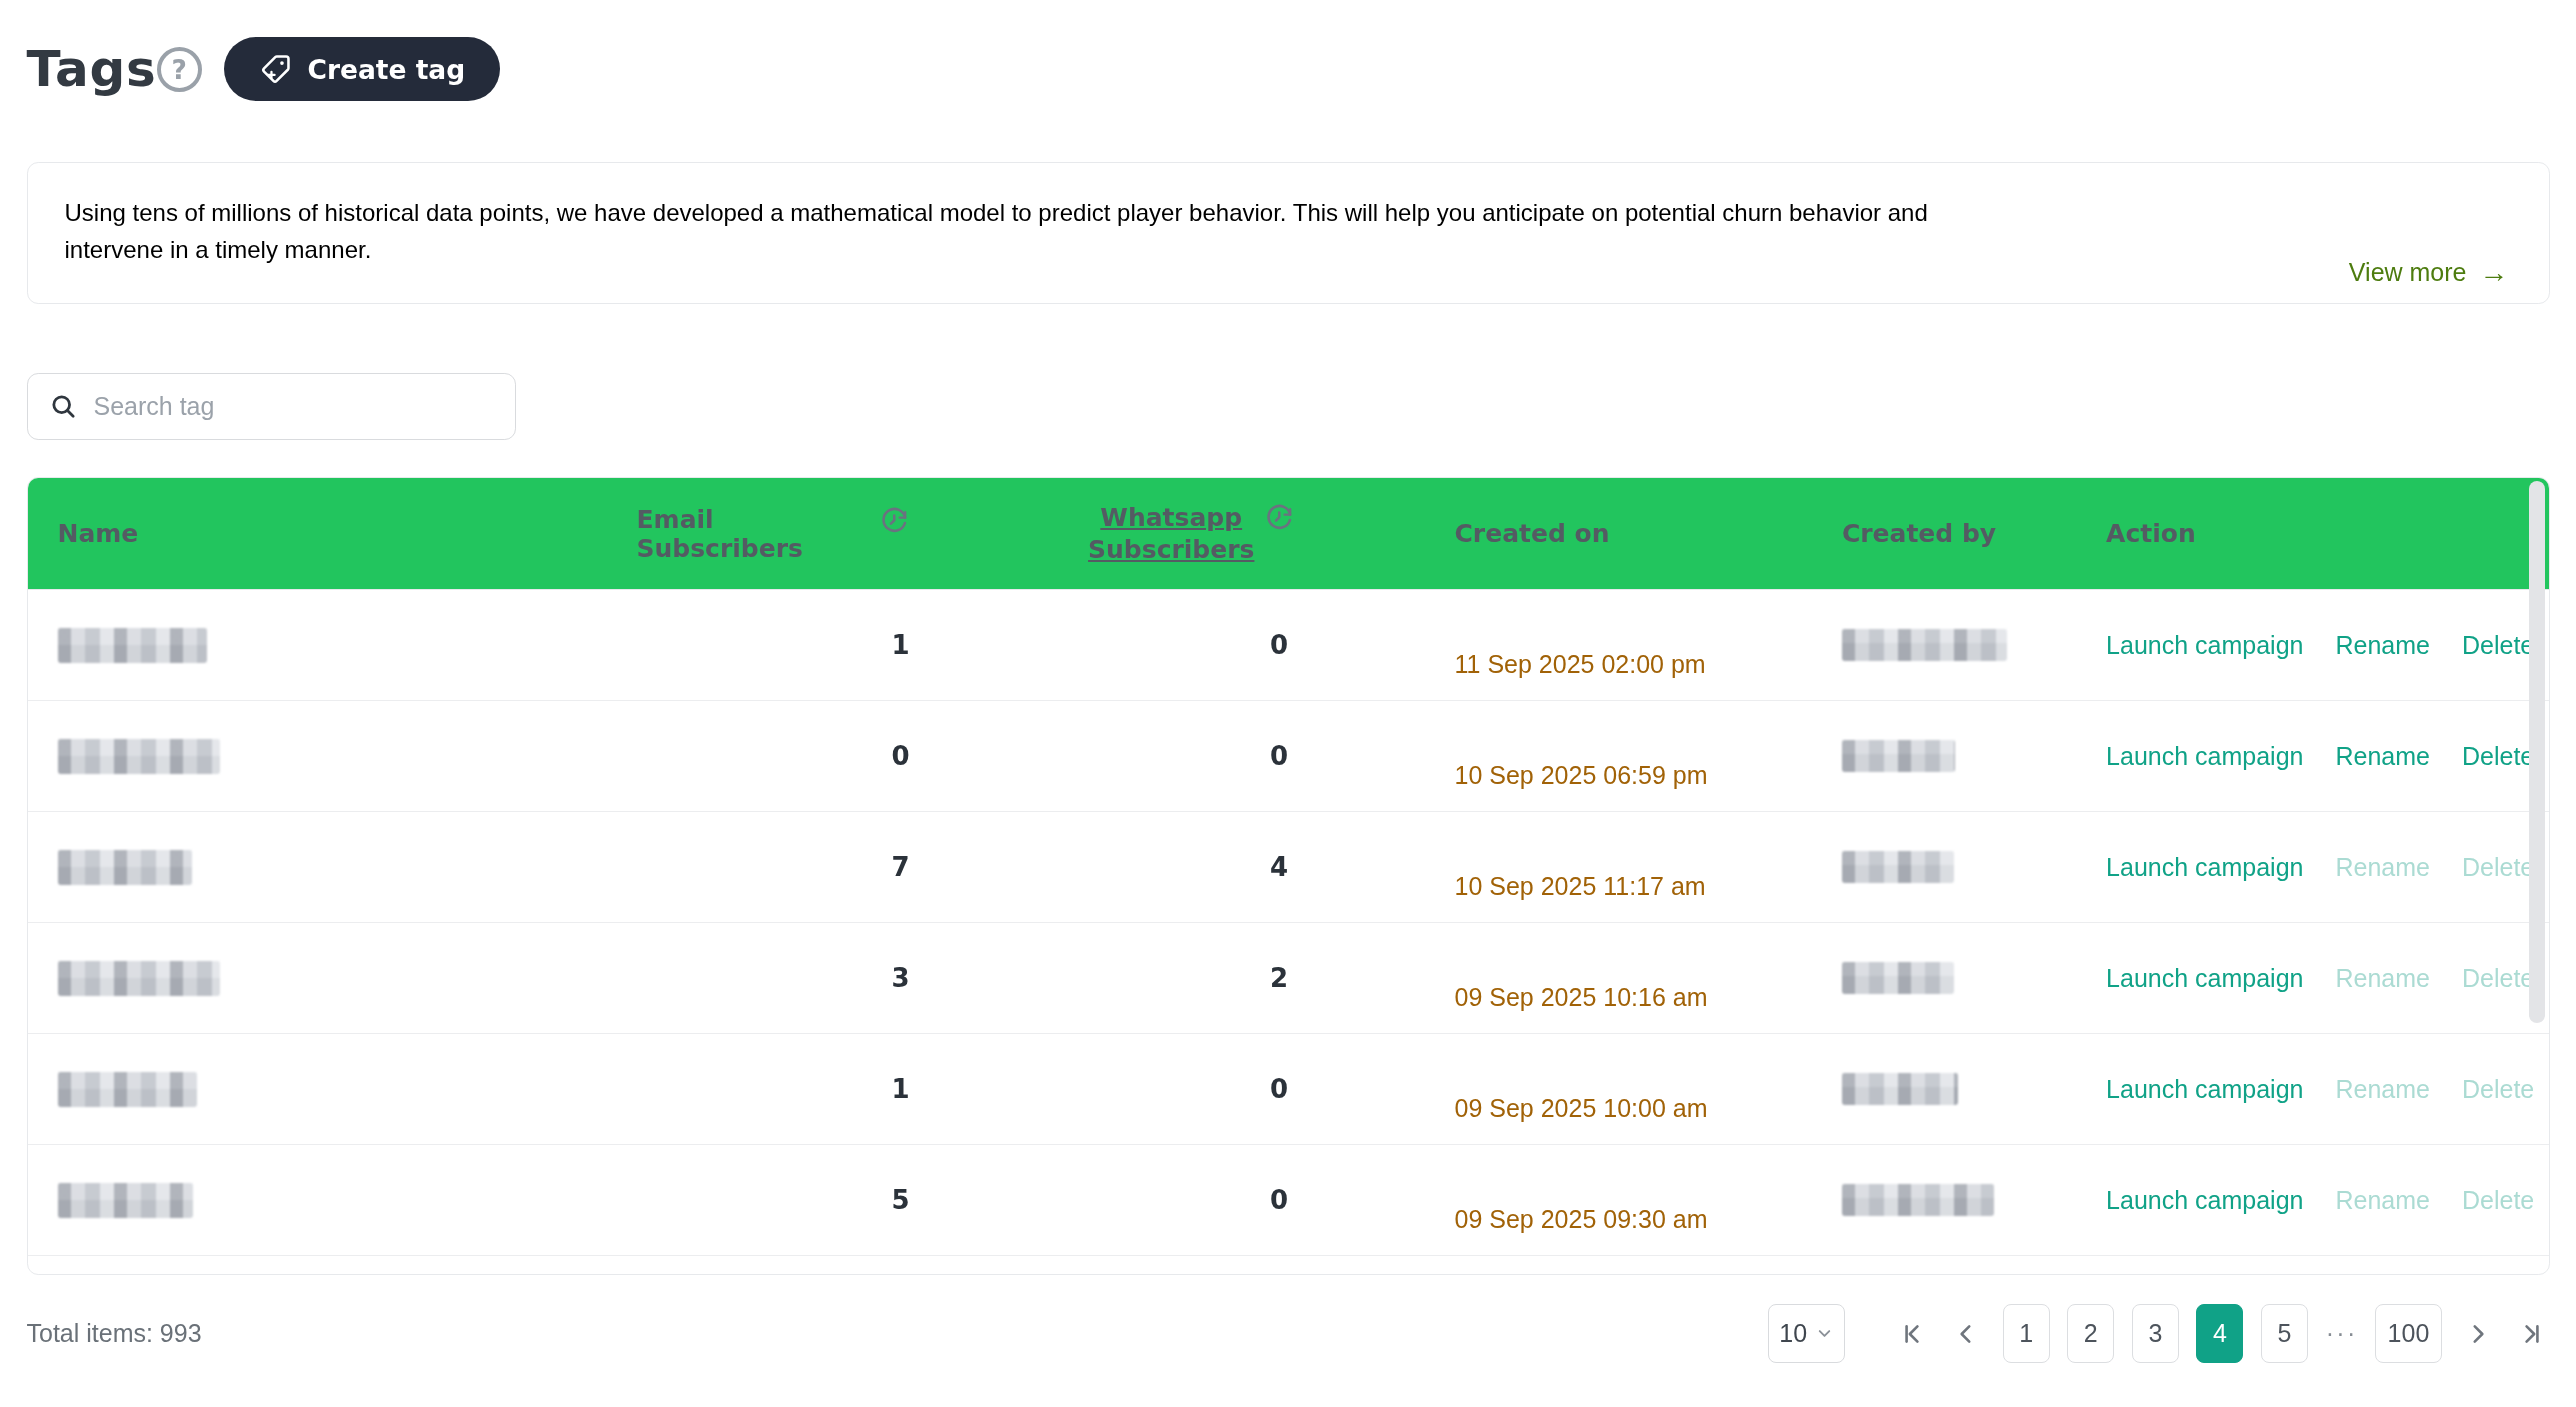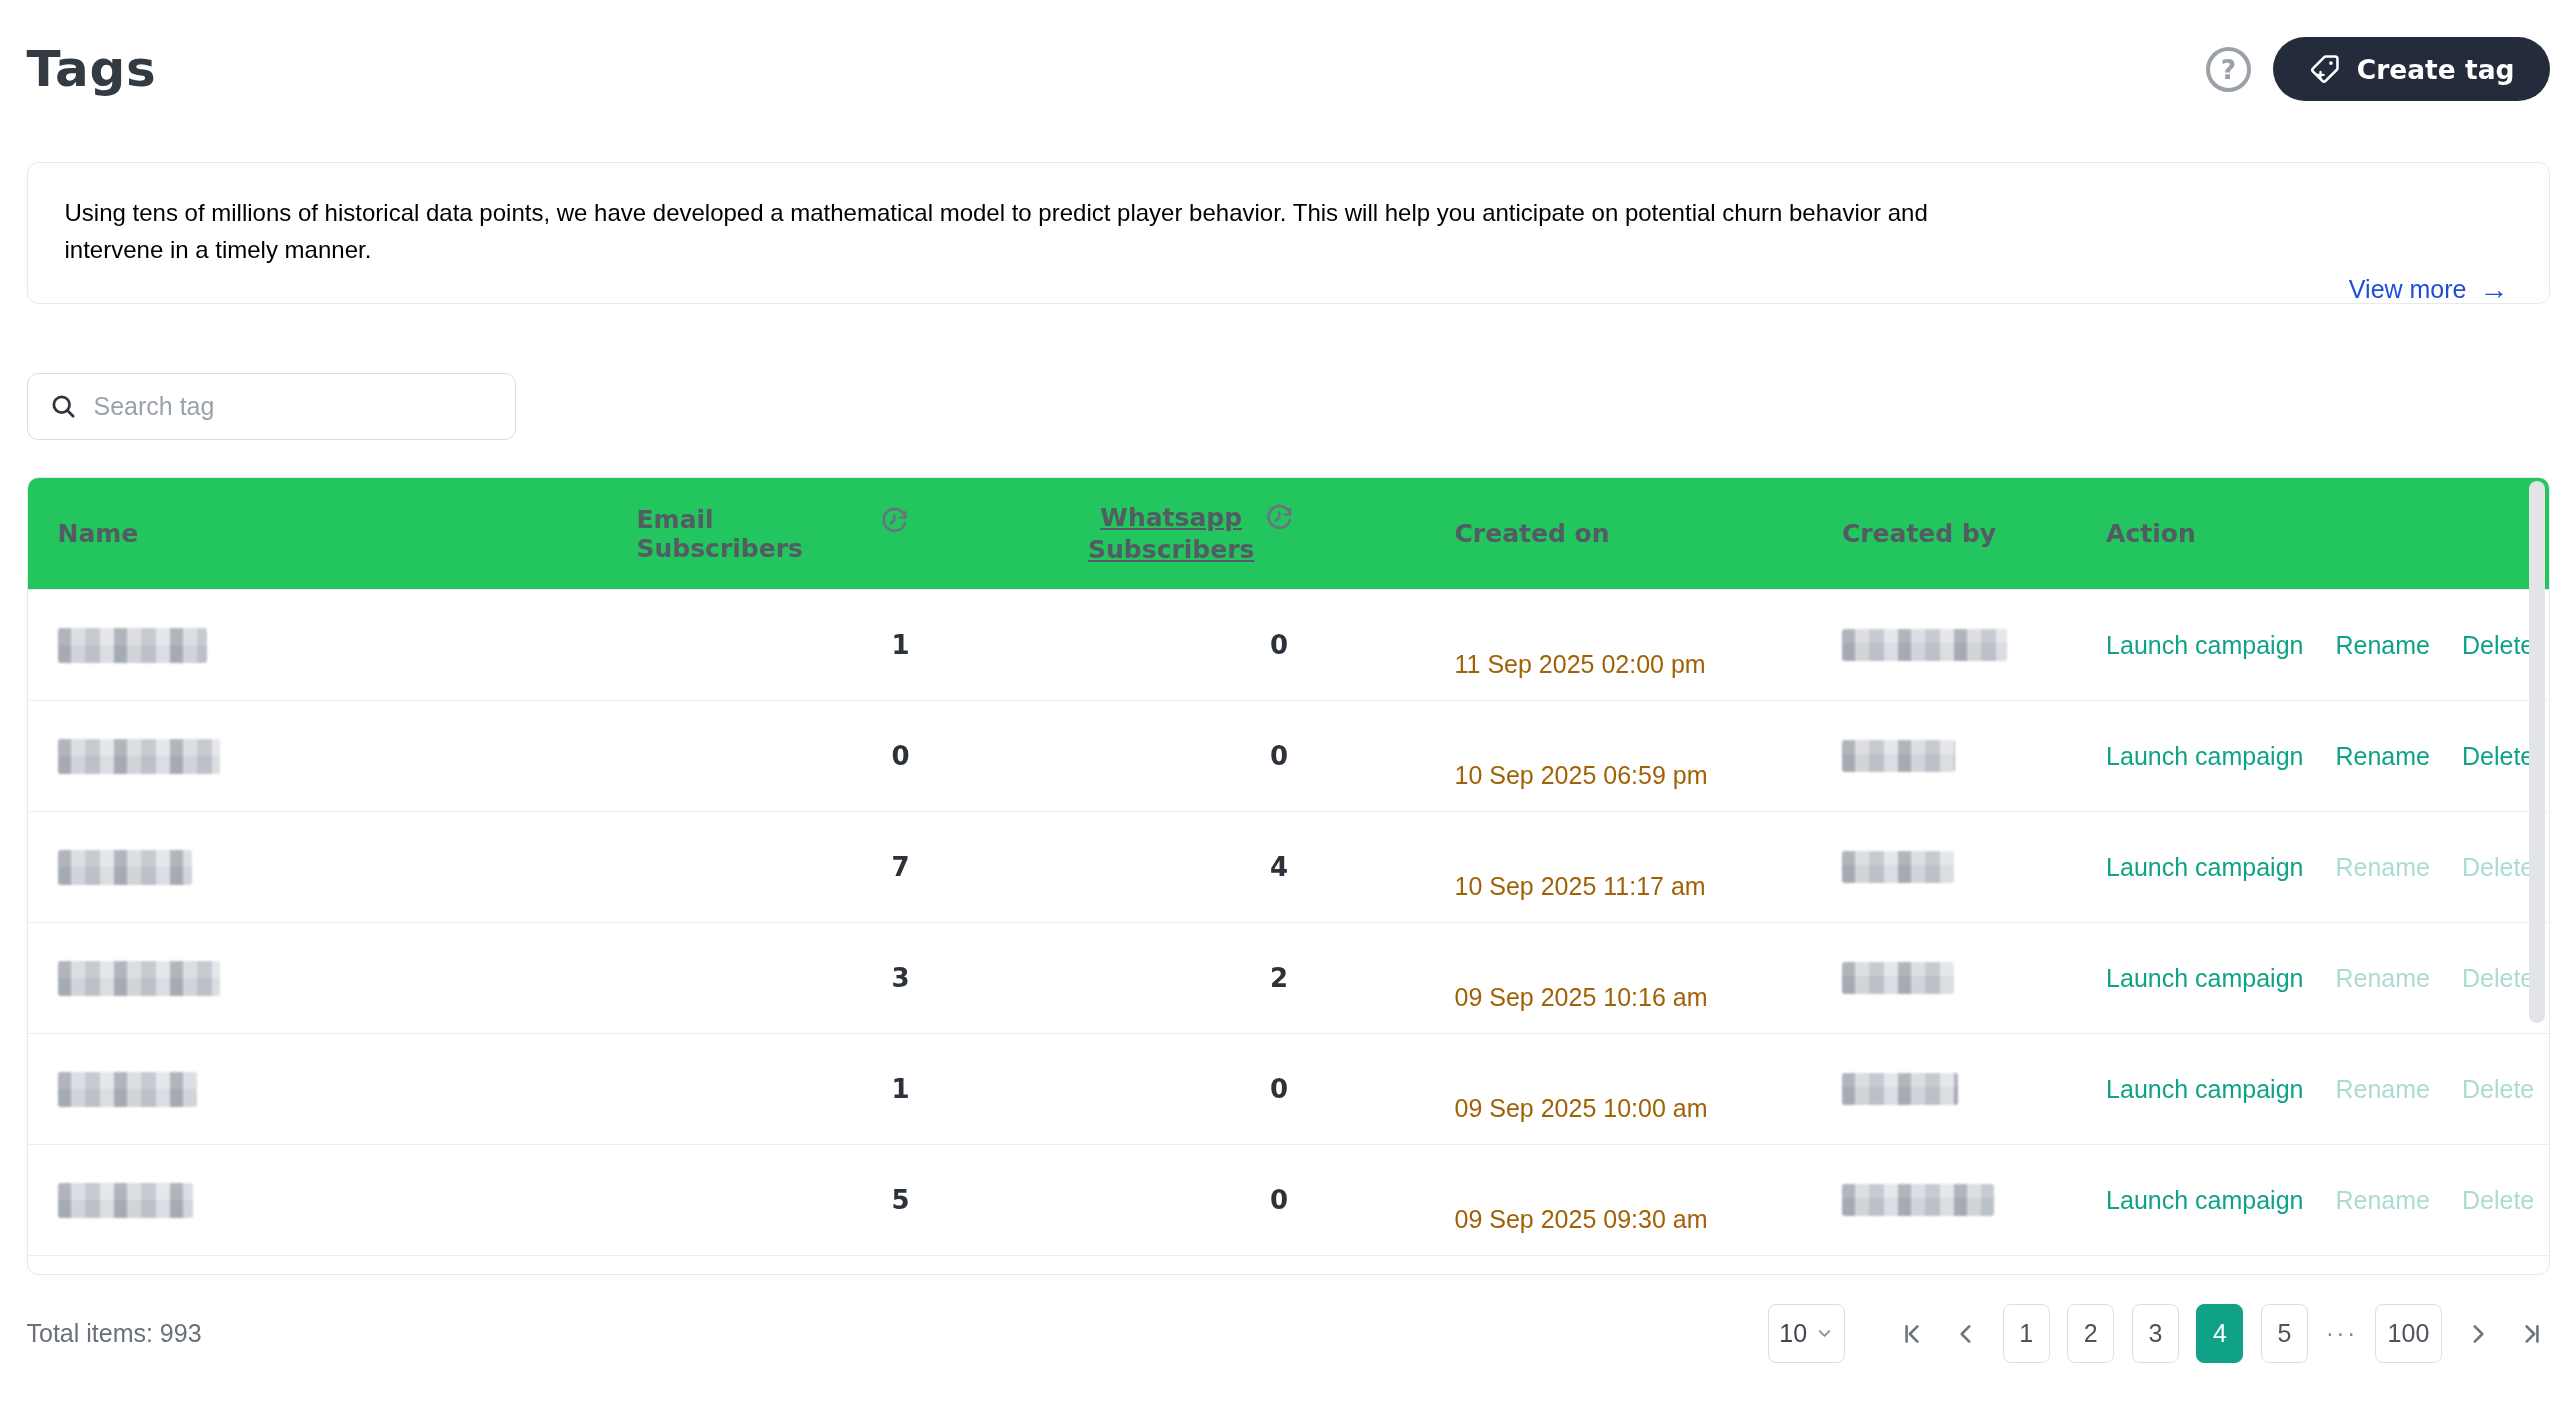--- a/index.html
+++ b/index.html
@@ -1,37 +1,37 @@
 <!DOCTYPE html>
 <html style="font-size:13px"><head>
 <meta charset="utf-8">
 <style>
   * { box-sizing: border-box; margin: 0; padding: 0; }
   html, body { width: 2576px; height: 1407px; overflow: hidden; background: #ffffff;
     font-family: "Liberation Sans", sans-serif; }
   .page { padding: 0 26.5px; }
 
   
-  .topbar { display: flex; align-items: center; justify-content: space-between; padding-top: 29px; height: 109px; }
+  .topbar { display: flex; align-items: center; justify-content: flex-start; padding-top: 29px; height: 109px; }
   .page-title { font-family: "DejaVu Sans", sans-serif; font-weight: 700; font-size: 50px; color: #333a42; letter-spacing: 0.8px; }
   .topbar-right { display: flex; align-items: center; gap: 22.4px; }
   .help-circle { width: 45px; height: 45px; border: 4px solid #9aa1a9; border-radius: 50%;
     display: flex; align-items: center; justify-content: center;
     color: #9aa1a9; font-family: "DejaVu Sans", sans-serif; font-weight: 700; font-size: 26.5px; cursor: pointer; }
   .create-btn { display: flex; align-items: center; gap: 14.4px; height: 64px; padding: 0 35px;
     background: #242b3a; border: none; border-radius: 35px; color: #ffffff; cursor: pointer;
     font-family: "DejaVu Sans", sans-serif; font-weight: 700; font-size: 26.5px; }
   .create-btn svg { width: 34px; height: 34px; }
 
   
   .banner { position: relative; margin-top: 53px; border: 1.6px solid #e7e9ec; border-radius: 11.2px; padding: 27px 37px 35px; }
   .banner-title { font-size: 30.5px; font-weight: 500; color: #2e3740; }
   .banner-desc { margin-top: 4px; font-size: 24px; color: #000000; line-height: 37px; }
-  .view-more { position: absolute; right: 40px; top: 112px; display: flex; align-items: center; gap: 13px;
-    font-size: 25px; color: #1d4ed8; cursor: pointer; text-decoration: none; }
+  .view-more { position: absolute; right: 40px; top: 95px; display: flex; align-items: center; gap: 13px;
+    font-size: 25px; color: #4d7c0f; cursor: pointer; text-decoration: none; }
   .view-more .arrow { font-size: 29px; line-height: 1; }
 
   
   .search-box { margin-top: 69px; width: 489px; height: 67px; border: 1.6px solid #d9dbde; border-radius: 11.2px;
     display: flex; align-items: center; gap: 16px; padding: 0 21px; background: #fff; }
   .search-box svg { flex: 0 0 auto; }
   .search-box input { border: none; outline: none; width: 100%; font-size: 25px; color: #3c434b;
     font-family: "Liberation Sans", sans-serif; background: transparent; }
   .search-box input::placeholder { color: #9ba2aa; }
 

